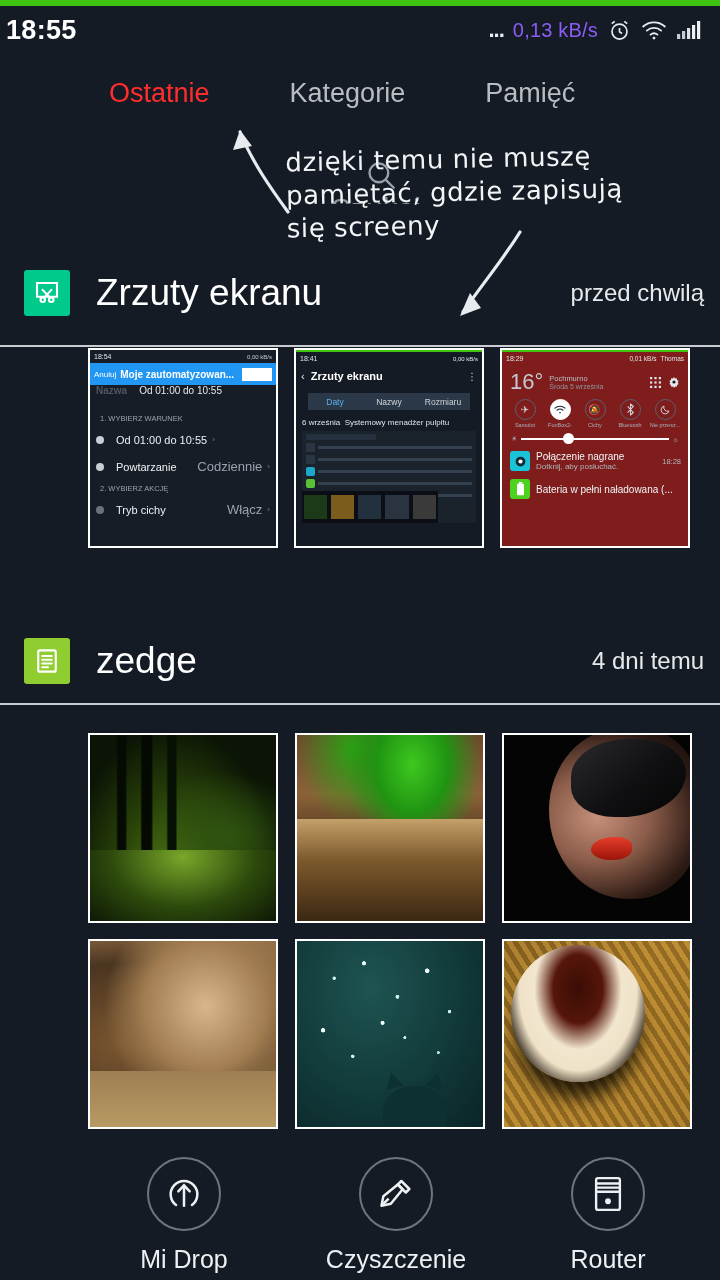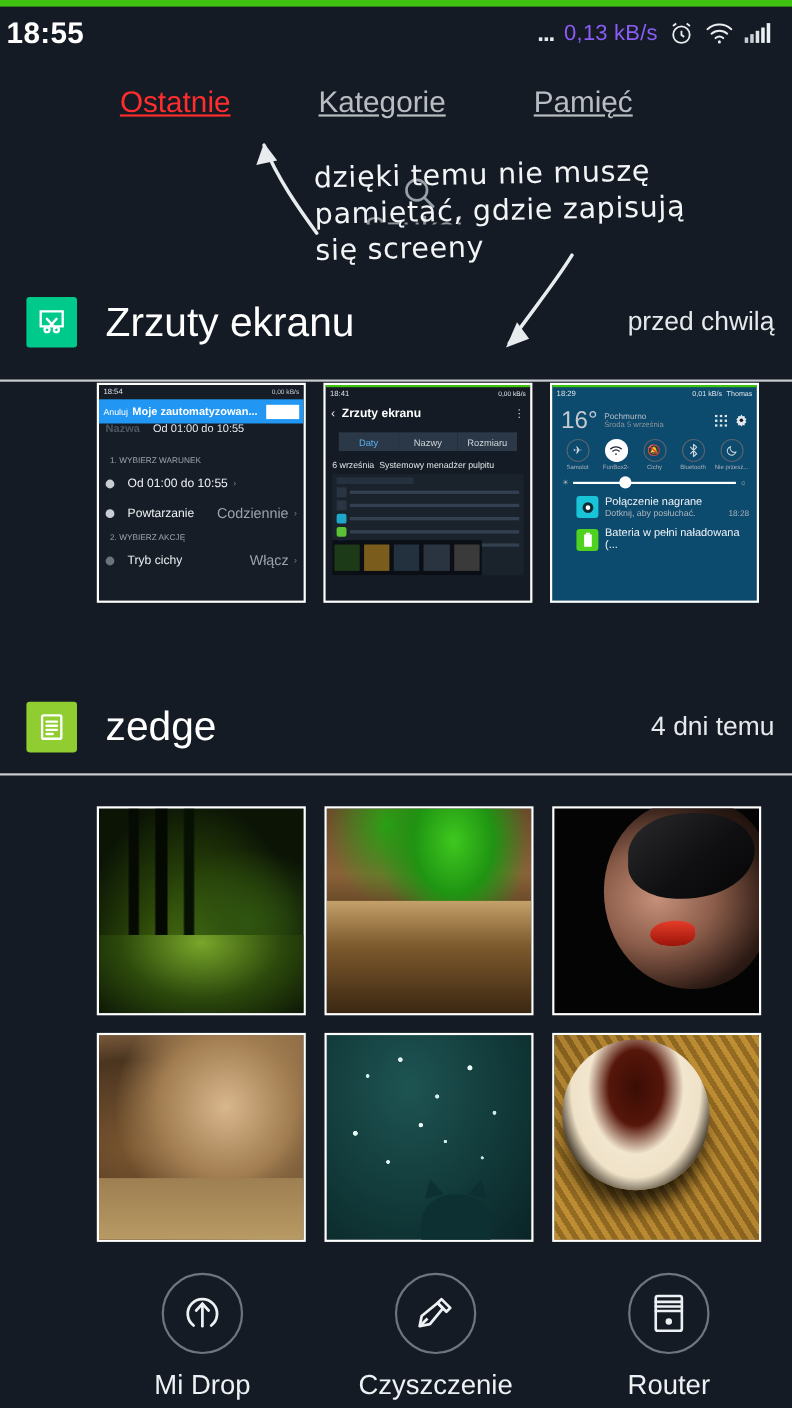--- a/index.html
+++ b/index.html
@@ -44,21 +44,21 @@
   .status-ico { display: inline-flex; align-items: center; }
 
   
   .tabs {
     position: absolute; top: 62px; left: 0;
     width: 720px; height: 62px;
     display: flex; align-items: center;
   }
   .tab {
     font-size: 27px; color: #b9bdc2;
-    padding: 0 6px; white-space: nowrap; text-decoration: underline;
+    padding: 0 6px; white-space: nowrap;
   }
   .tab.active { color: #ff2d2d; }
   .tab-ostatnie { margin-left: 103px; }
   .tab-kategorie { margin-left: 68px; }
   .tab-pamiec { margin-left: 68px; }
 
   
   .searchbar {
     position: absolute; top: 158px; left: 0;
     width: 720px; height: 46px;
@@ -152,41 +152,41 @@
   .t2 .dateline { font-size:8px; color:#e0e4e8; padding: 8px 6px 0 6px;}
   .t2 .mini { margin: 4px 6px 0 6px; height: 92px; background:#1a222c; position:relative; overflow:hidden;}
   .t2 .mrow { height:6px; background:#263140; margin: 3px 4px; }
   .t2 .mchip { display:flex; gap:3px; margin:3px 4px; align-items:center;}
   .t2 .mchip i { width:9px;height:9px;display:block;}
   .t2 .mchip span { flex:1; height:3px; background:#33404f; display:block;}
   .t2 .mgrid { position:absolute; bottom:0; left:0; width:78%; height:32px; background:#0b0f15; display:flex;}
   .t2 .mgrid div { flex:1; margin:4px 2px;}
 
   
-  .t3 { background: #0c4a6e; }
+  .t3 { background: #7f1d1d; }
   .t3 .gl { height:2px; background:#3fc310;}
   .t3 .sb { height: 13px; display:flex; align-items:center; padding:0 4px; font-size:7px; color:#dfe3e7;}
   .t3 .sb .r { margin-left:auto; font-size:6.5px;}
   .t3 .wx { display:flex; align-items:center; padding: 6px 8px 2px 8px; }
   .t3 .deg { font-size:22px; color:#c3c9cf; font-weight:300; line-height:22px;}
   .t3 .wtxt { margin-left:6px; }
   .t3 .wtxt b { display:block; font-size:7.5px; color:#b9bfc6; font-weight:normal;}
   .t3 .wtxt s { display:block; font-size:7px; color:#8e959d; text-decoration:none;}
   .t3 .wic { margin-left:auto; display:flex; gap:7px; align-items:center;}
   .t3 .toggles { display:flex; justify-content:space-between; padding: 4px 7px 0 7px;}
   .t3 .tg { width:32px; display:flex; flex-direction:column; align-items:center; gap:2px;}
   .t3 .tgc { width:21px;height:21px;border-radius:50%;border:1px solid #59636e;
              display:flex;align-items:center;justify-content:center; font-size:10px; color:#cfd5db;}
   .t3 .tgc.on { background:#fff; border-color:#fff; color:#1a2430;}
   .t3 .tgl { font-size:5.5px; color:#a9b0b8; white-space:nowrap;}
   .t3 .slider { display:flex; align-items:center; padding: 7px 9px 0 9px; gap:4px;}
   .t3 .sline { flex:1; height:2px; background:#fff; position:relative;}
   .t3 .sknob { position:absolute; left:28%; top:-5px; width:11px;height:11px;border-radius:50%;background:#fff;}
   .t3 .sic { font-size:7px; color:#aeb5bc;}
-  .t3 .notif { display:flex; align-items:flex-end; gap:6px; padding: 8px 7px 0 22px;}
+  .t3 .notif { display:flex; align-items:center; gap:6px; padding: 8px 7px 0 8px;}
   .t3 .nic { width:20px;height:20px;border-radius:3px; flex:0 0 auto;
              display:flex;align-items:center;justify-content:center;}
   .t3 .ntxt b { display:block; font-size:10px; color:#f0f3f6; font-weight:normal;}
   .t3 .ntxt s { display:block; font-size:8px; color:#aeb5bc; text-decoration:none;}
   .t3 .ntime { margin-left:auto; font-size:7.5px; color:#aeb5bc;}
 
   
   .photogrid {
     position: absolute; left: 0; width: 720px;
     display: grid; grid-template-columns: repeat(3, 190px);

